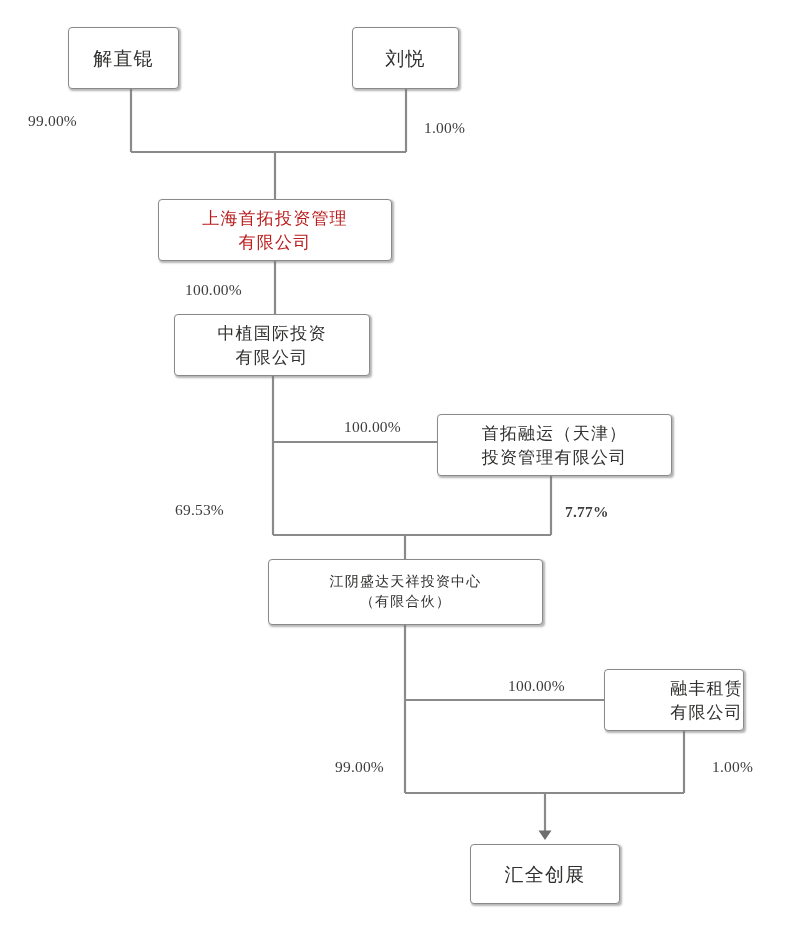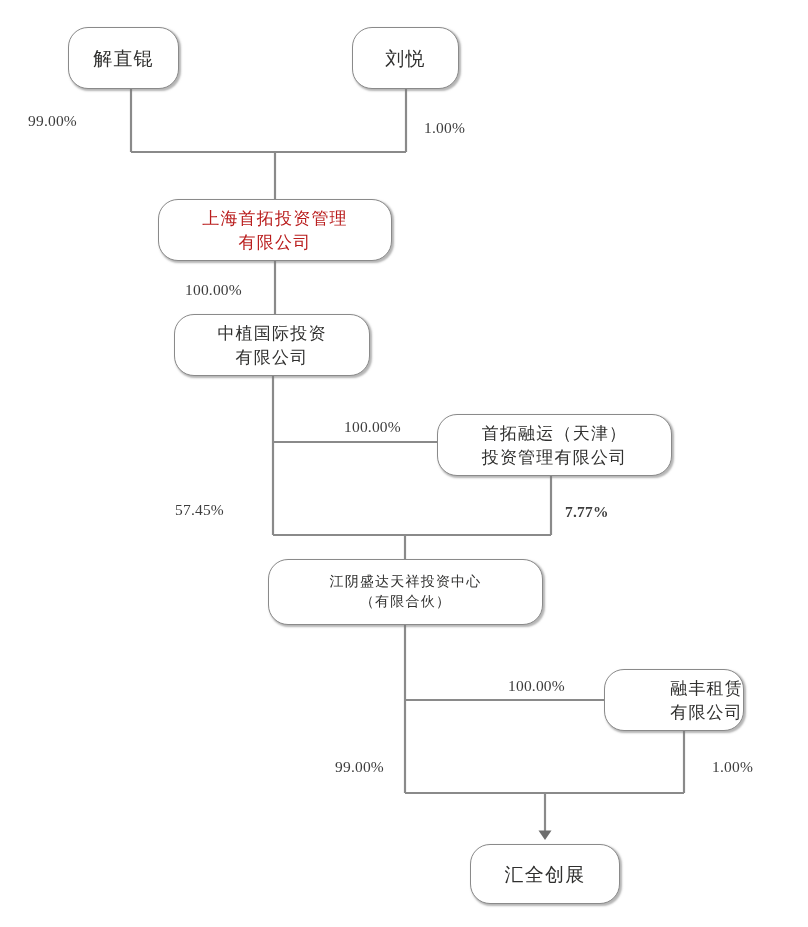--- a/index.html
+++ b/index.html
@@ -25,21 +25,21 @@
     left: 0;
     top: 0;
     width: 808px;
     height: 927px;
   }
   .node {
     position: absolute;
     box-sizing: border-box;
     background: #ffffff;
     border: 1.3px solid #8a8a8a;
-    border-radius: 20px;
+    border-radius: 4px;
     box-shadow: 1.5px 1.5px 2px rgba(120,120,120,0.55);
     display: flex;
     flex-direction: column;
     align-items: center;
     justify-content: center;
     text-align: center;
     font-family: "DejaVu Serif", "Liberation Serif", serif;
     color: #30302f;
     letter-spacing: 1.2px;
     z-index: 2;
@@ -116,20 +116,20 @@
       </div>
       <div class="node" style="left: 470px; top: 844px; width: 150px; height: 60px; font-size: 19px; border-color: rgb(138, 138, 138); color: rgb(48, 48, 47);">
         <span class="line">汇全创展</span>
       </div>
     </div>
   <div id="label-layer">
       <span class="edge-label" style="left: 28px; top: 112px;">99.00%</span>
       <span class="edge-label" style="left: 424px; top: 119px;">1.00%</span>
       <span class="edge-label" style="left: 185px; top: 281px;">100.00%</span>
       <span class="edge-label" style="left: 344px; top: 418px;">100.00%</span>
-      <span class="edge-label" style="left: 175px; top: 501px;">57.45%</span>
+      <span class="edge-label" style="left: 175px; top: 501px;">69.53%</span>
       <span class="edge-label" style="left: 565px; top: 503px; font-weight: bold;">7.77%</span>
       <span class="edge-label" style="left: 508px; top: 677px;">100.00%</span>
       <span class="edge-label" style="left: 335px; top: 758px;">99.00%</span>
       <span class="edge-label" style="left: 712px; top: 758px;">1.00%</span>
     </div>
 
 </div>
 
 </body></html>

